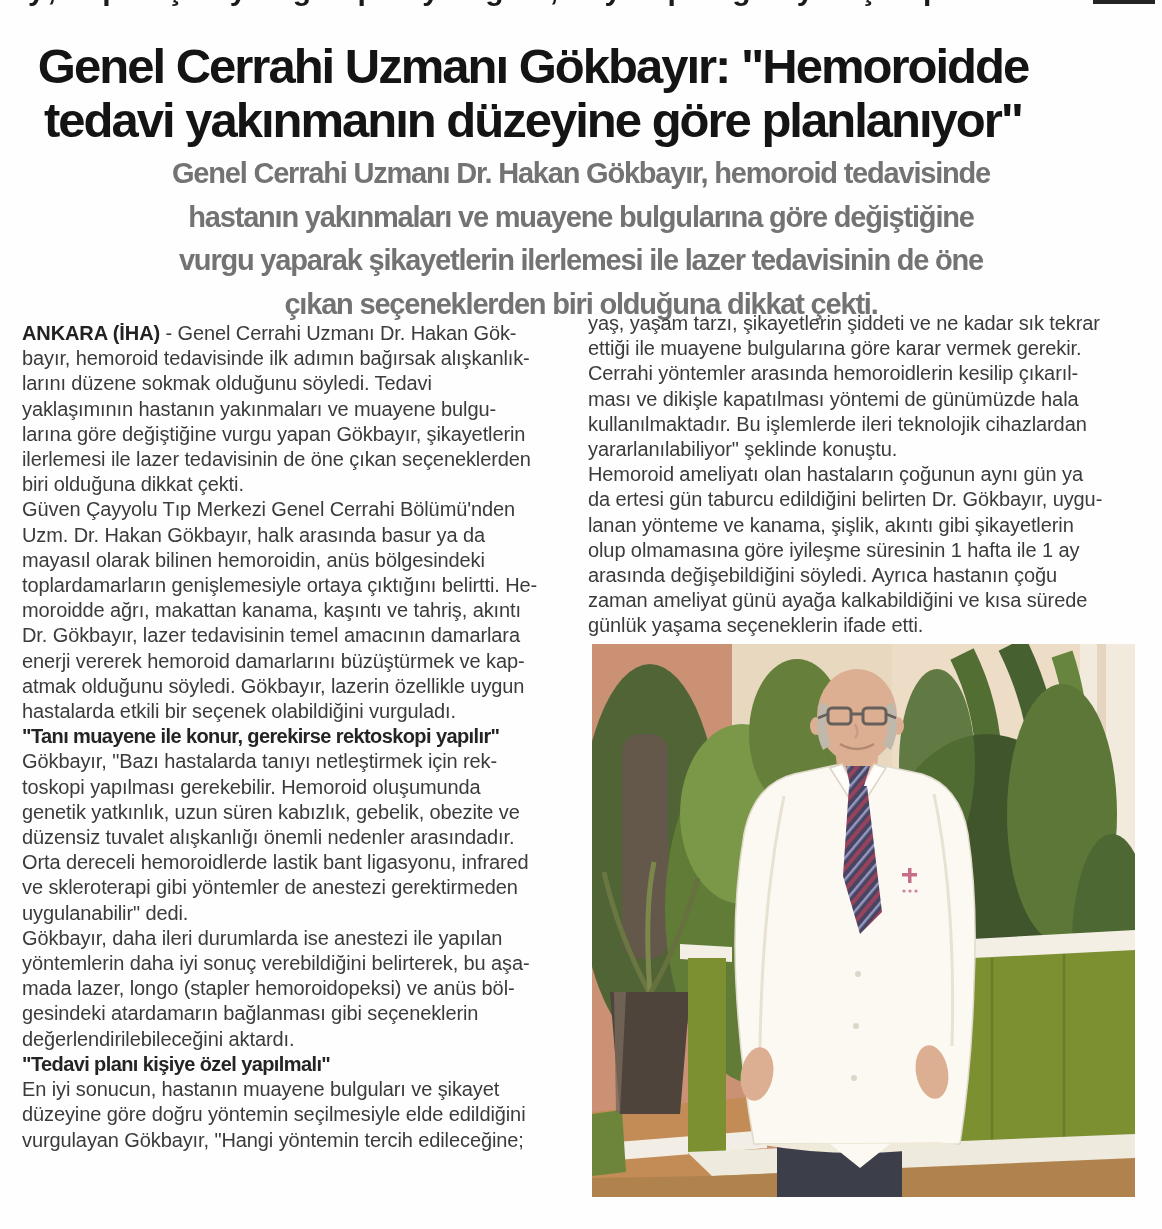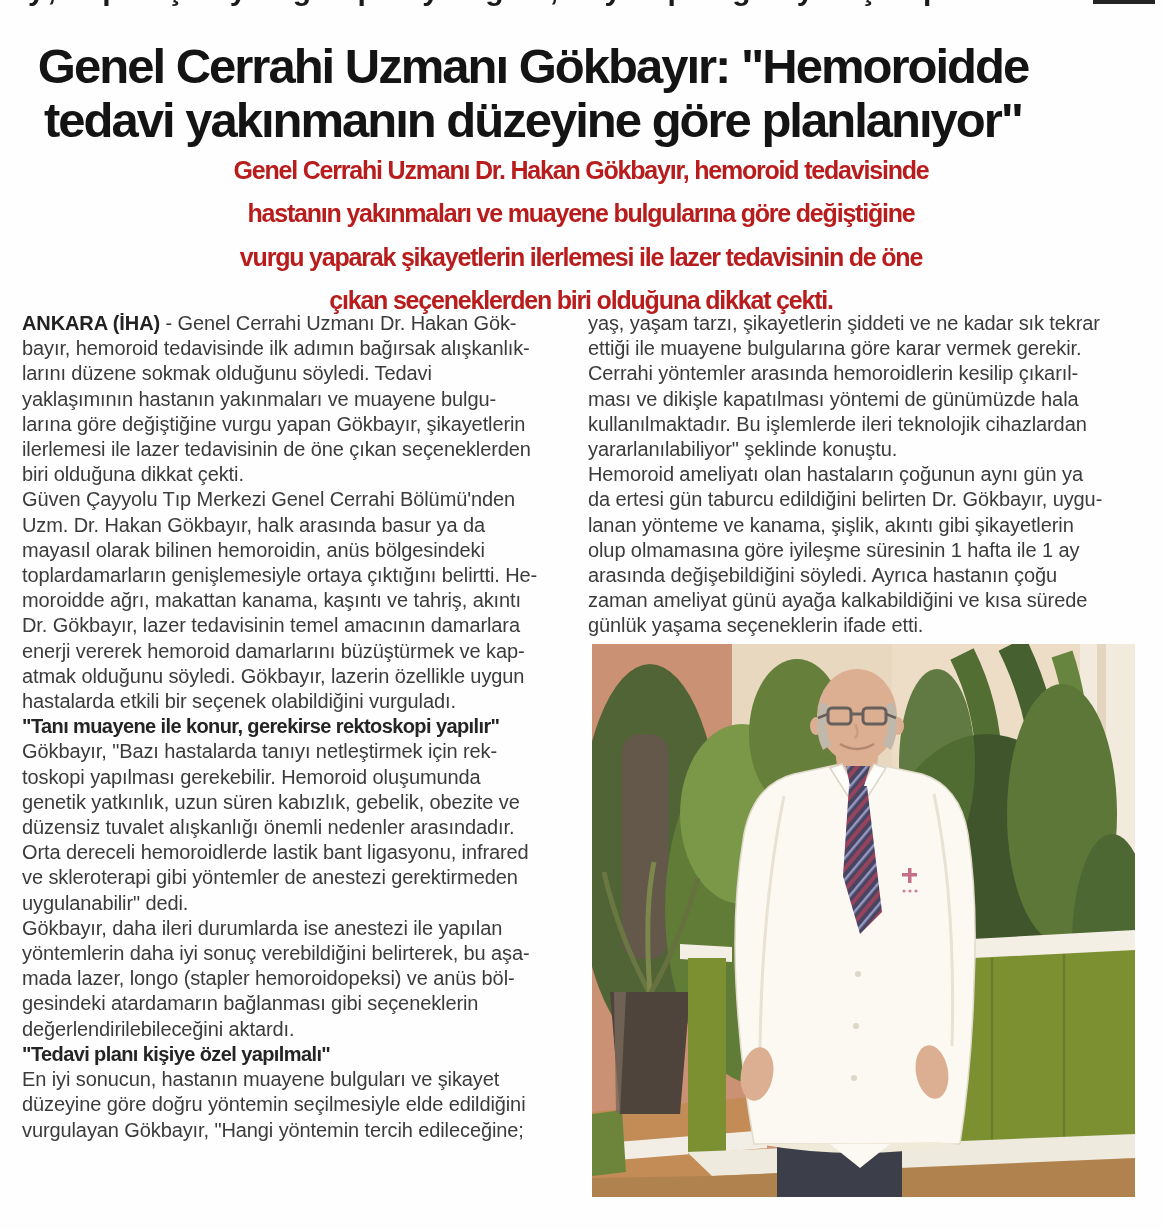--- a/index.html
+++ b/index.html
@@ -8,25 +8,25 @@
 
   
   .top-frag{position:absolute;left:28px;top:0;width:1040px;height:7px;overflow:hidden;}
   .top-frag span{position:absolute;left:0;top:-27px;font-size:30px;font-weight:bold;color:#1b1b1b;
                  letter-spacing:5px;word-spacing:28px;white-space:nowrap;}
   .top-frag-bar{position:absolute;left:1093px;top:0;width:62px;height:4px;background:#242424;}
 
   .headline{position:absolute;left:0;top:6px;width:1066px;text-align:center;
             font-weight:bold;font-size:49px;line-height:54px;letter-spacing:-2px;color:#141414;}
   .subheadline{position:absolute;left:0;top:128px;width:1162px;text-align:center;
-            font-weight:bold;font-size:25px;line-height:43.5px;letter-spacing:-1.2px;color:#b91c1c;}
+            font-weight:bold;font-size:29px;line-height:43.5px;letter-spacing:-1.2px;color:#737373;}
 
   .col{position:absolute;top:311px;width:554px;font-size:20px;line-height:25.2px;
        color:#3b3b3b;letter-spacing:-0.1px;}
-  .col-left{left:22px;}
+  .col-left{left:22px;margin-top:10px;}
   .col-right{left:588px;}
   .bline{white-space:nowrap;}
   .bline b{color:#222;}
   .bline.bold{font-weight:bold;color:#242424;letter-spacing:-0.6px;}
 
   .photo{position:absolute;left:592px;top:644px;width:543px;height:553px;overflow:hidden;}
   .photo svg{display:block;width:100%;height:100%;}
 </style>
 </head>
 <body>

